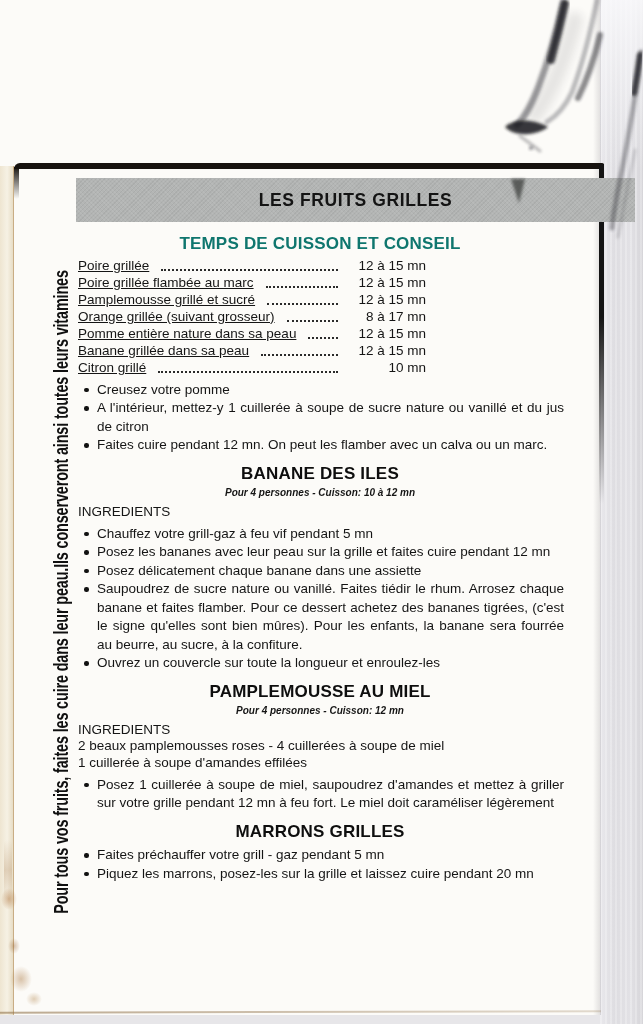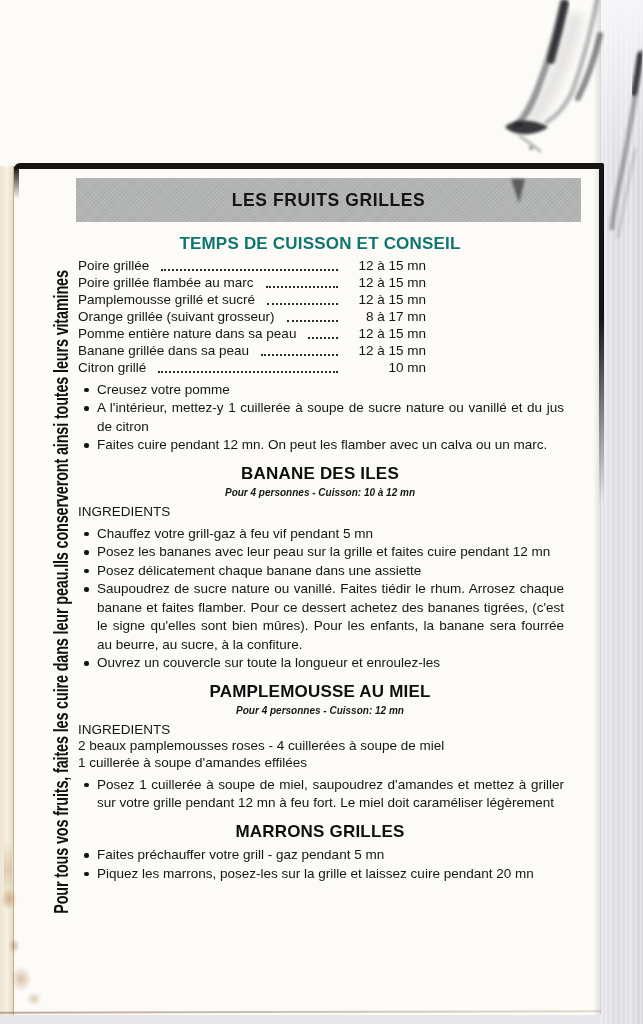--- a/index.html
+++ b/index.html
@@ -64,36 +64,36 @@
   .stain.s4{left:26px;top:992px;width:16px;height:14px;background:radial-gradient(closest-side,rgba(170,122,60,.35),rgba(170,122,60,0));}
   .stain.s5{left:4px;top:840px;width:8px;height:60px;background:linear-gradient(to bottom,rgba(160,110,60,0),rgba(160,110,60,.25),rgba(160,110,60,0));border-radius:4px;}
 
   
   svg.ink{position:absolute;left:0;top:0;z-index:6;pointer-events:none;}
 
   
   .content{position:absolute;left:76px;top:178px;width:488px;z-index:5;font-size:13.5px;}
 
   .title-bar{
-    position:relative;height:44px;width:505px;
+    position:relative;height:44px;width:559px;
     background:
       repeating-linear-gradient(45deg, rgba(255,255,255,.07) 0 1px, rgba(0,0,0,0) 1px 3px),
       repeating-linear-gradient(-45deg, rgba(0,0,0,.05) 0 1px, rgba(0,0,0,0) 1px 3px),
       #b3b5b4;
     display:flex;align-items:center;justify-content:center;
   }
   .title-bar .t{
     font-weight:bold;font-size:17.5px;letter-spacing:.6px;color:#141414;
   }
   h2.tbl-title{
     margin:12px 0 0;text-align:center;font-size:17px;letter-spacing:.2px;color:#0f766e;
   }
   .ctable{margin:3px 0 0 2px;width:348px;}
   .crow{display:flex;align-items:flex-end;line-height:17px;height:17px;}
-  .cname{white-space:nowrap;}
+  .cname{white-space:nowrap;text-decoration:underline;}
   .cdots{flex:1 1 auto;border-bottom:2px dotted #2a2a2a;margin:0 8px 3px 12px;min-width:14px;}
   .ctime{width:80px;text-align:right;white-space:nowrap;}
 
   .recipe h3{
     margin:9px 0 0;text-align:center;font-size:17px;letter-spacing:.2px;color:#0e0e0e;
   }
   .rsub{margin:0;text-align:center;font-weight:bold;font-style:italic;font-size:10px;line-height:17px;}
   .rlabel{margin:3px 0 0 2px;line-height:16.5px;}
   .rlines p{margin:0 0 0 2px;line-height:16.5px;}
   ul.steps{list-style:none;margin:4.5px 0 0;padding:0 0 0 21px;}

